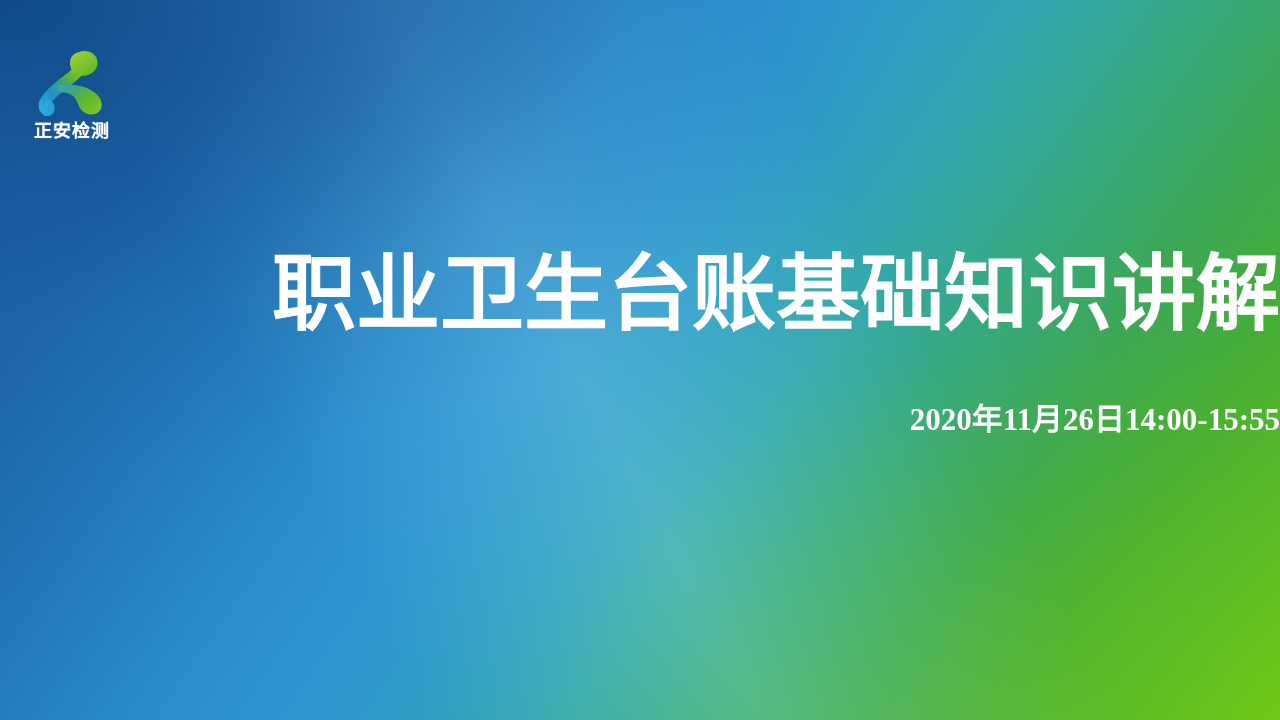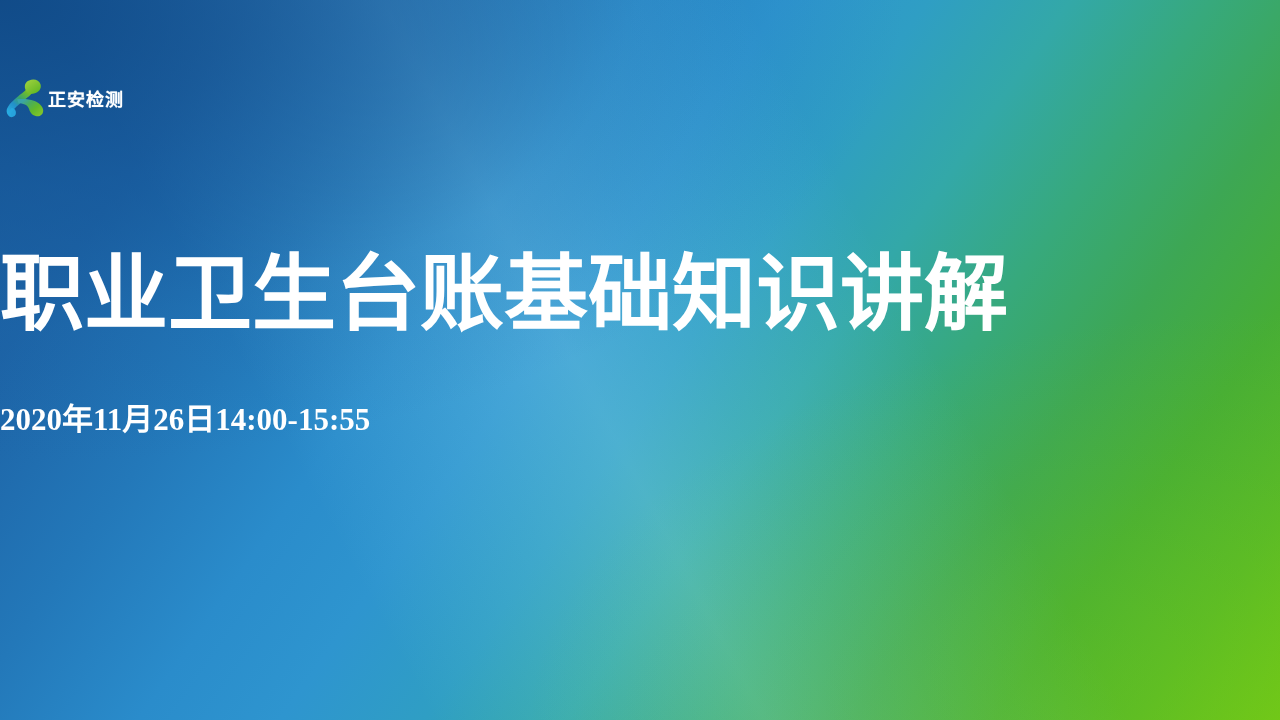--- a/index.html
+++ b/index.html
@@ -64,26 +64,26 @@
       radial-gradient(95% 92% at 100% 100%,
         rgba(120,205,20,0.40) 0%,
         rgba(120,205,20,0.12) 38%,
         rgba(120,205,20,0.00) 62%);
     pointer-events: none;
   }
 
   
   .logo {
     position: absolute;
-    left: 4px;
+    left: 12px;
     top: 48px;
     width: 120px;
     height: 100px;
     display: flex;
-    flex-direction: row;
+    flex-direction: column;
     align-items: center;
     text-align: center;
   }
   .logo-mark {
     width: 76px;
     height: 70px;
     display: block;
   }
   .logo-text {
     margin-top: 4px;
@@ -96,21 +96,21 @@
     white-space: nowrap;
     text-shadow: 0 0 1px rgba(255,255,255,0.5);
   }
 
   
   .center-block {
     position: absolute;
     left: 0;
     right: 0;
     top: 250px;
-    text-align: left;
+    text-align: right;
   }
   .slide-title {
     color: #ffffff;
     font-family: "Liberation Serif", "DejaVu Serif", serif;
     font-weight: 700;
     font-size: 84px;
     line-height: 1.06;
     letter-spacing: 0px;
     margin: 0;
     white-space: nowrap;

